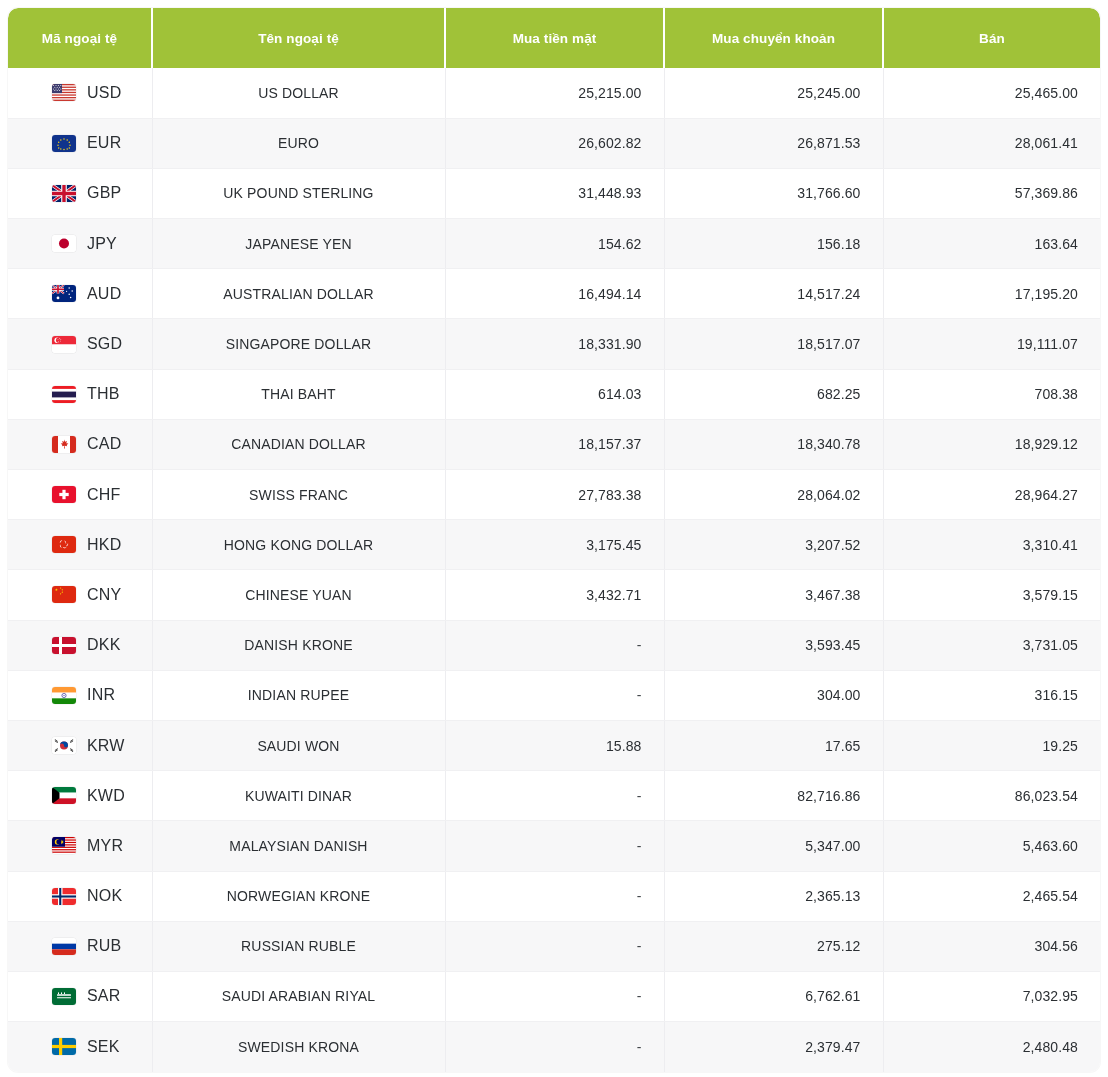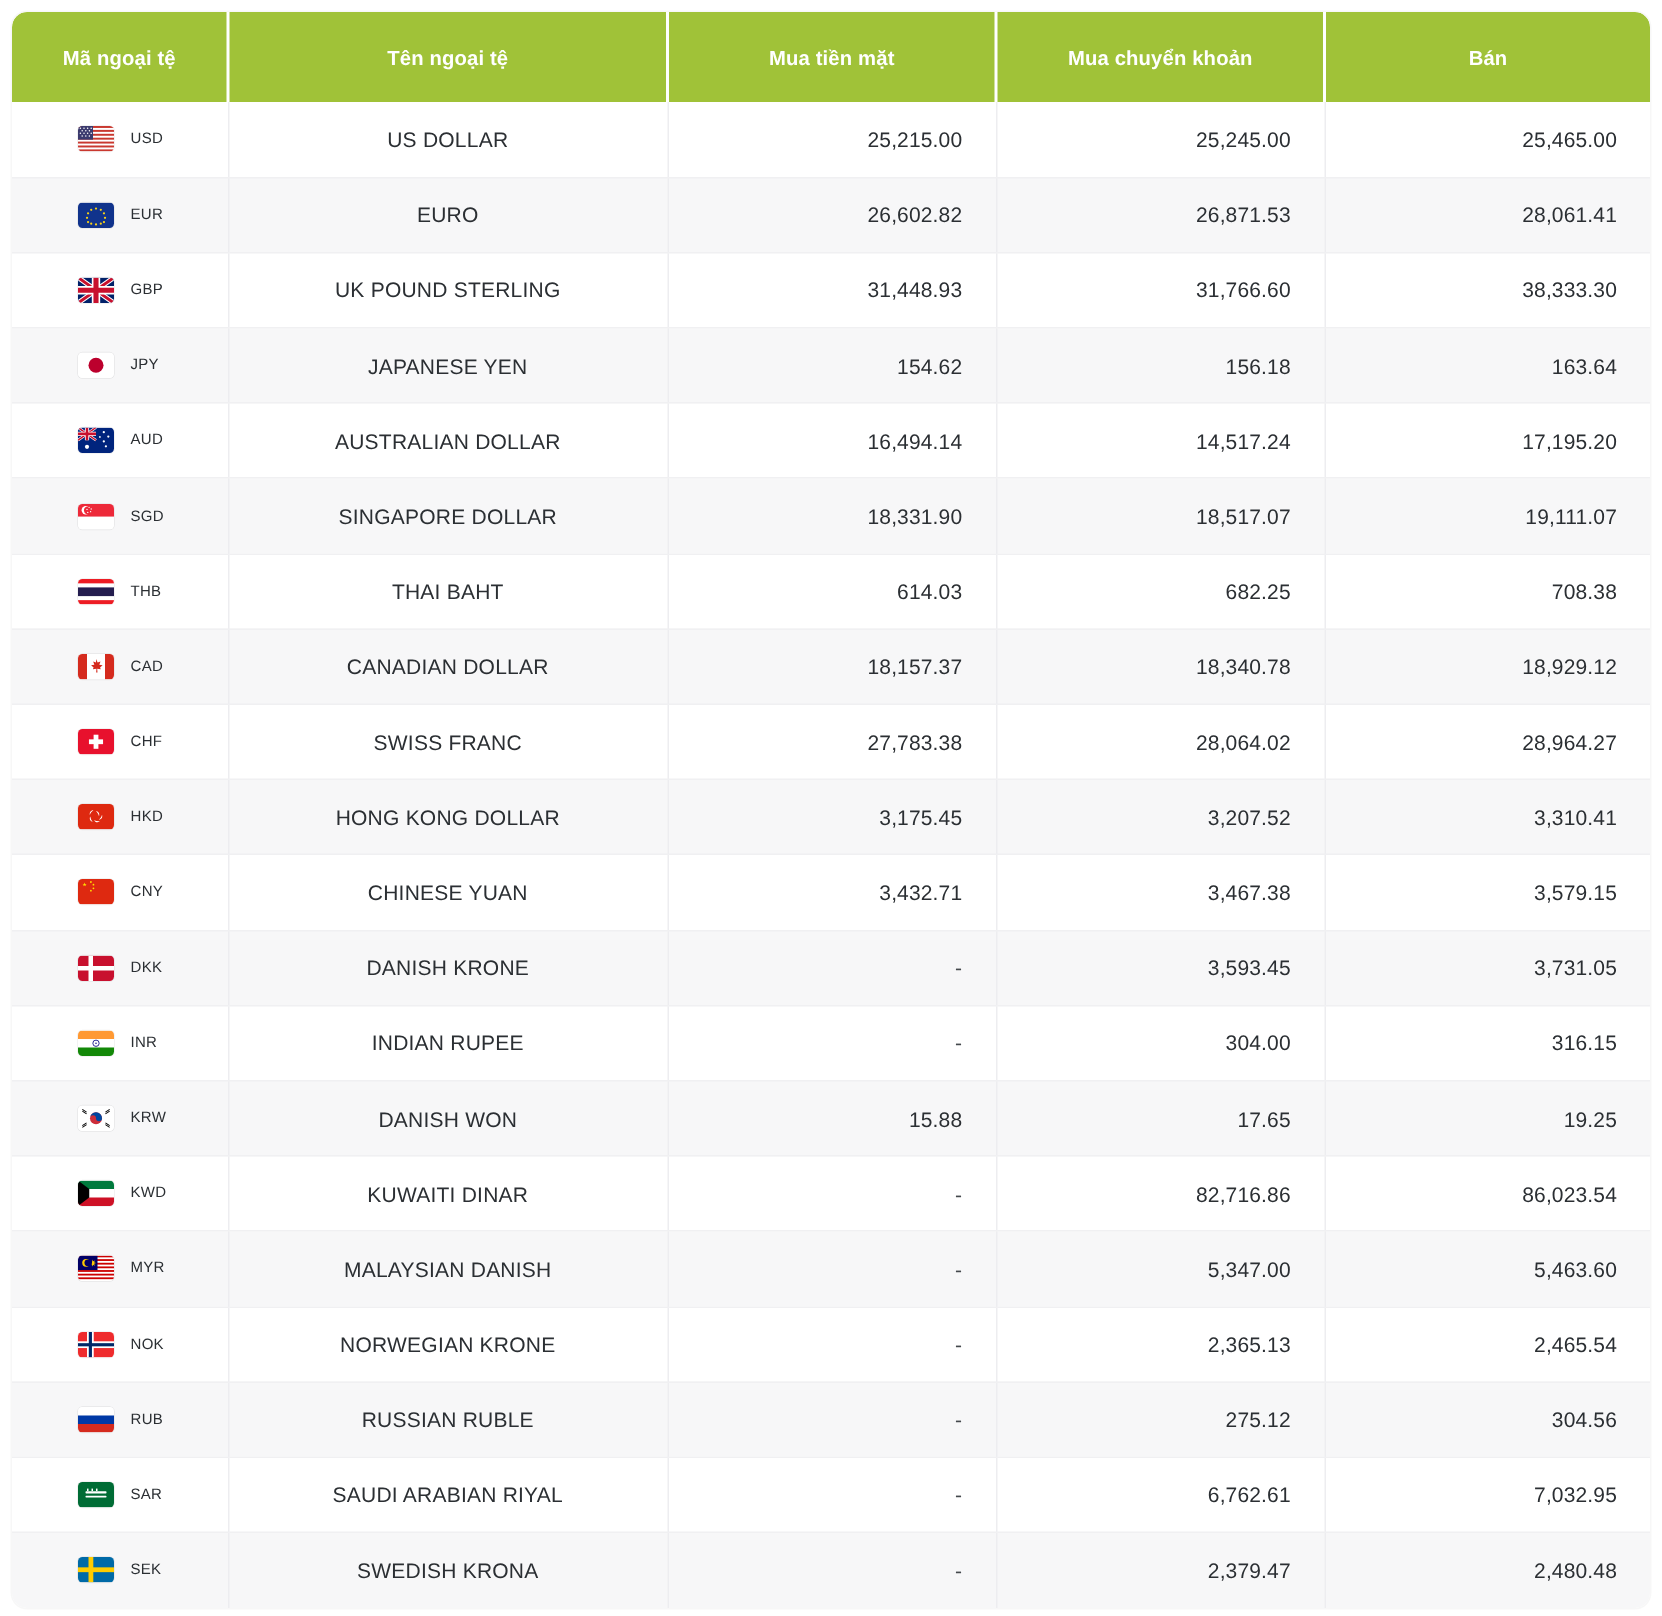--- a/index.html
+++ b/index.html
@@ -82,21 +82,21 @@
   .flag {
     width: 24px;
     height: 17px;
     border-radius: 3px;
     overflow: hidden;
     flex: 0 0 auto;
     display: block;
     box-shadow: 0 0 0 0.5px rgba(0,0,0,0.07);
   }
   .flag svg { display: block; width: 24px; height: 17px; }
-  .code-text { font-size: 10px; color: #2b2f33; letter-spacing: .2px; }
+  .code-text { font-size: 16px; color: #2b2f33; letter-spacing: .2px; }
 
   td.name-cell { text-align: center; letter-spacing: .15px; }
   td.num-cell  { text-align: right; padding-right: 22px; letter-spacing: .1px; }
   td.num-cell.dash { color: #44484c; }
 </style>
 </head>
 <body>
 
 <div id="page">
   <div class="table-wrap">
@@ -201,21 +201,21 @@
                     <path d="M12 0 V17 M0 8.5 H24" stroke="#fff" stroke-width="5.6"></path>
                     <path d="M12 0 V17 M0 8.5 H24" stroke="#c8102e" stroke-width="3.4"></path>
                   </svg>
                 </span>
                 <span class="code-text">GBP</span>
               </div>
             </td>
             <td class="name-cell">UK POUND STERLING</td>
             <td class="num-cell">31,448.93</td>
             <td class="num-cell">31,766.60</td>
-            <td class="num-cell">38,333.30</td>
+            <td class="num-cell">57,369.86</td>
           </tr>
           <tr>
             <td class="code-cell">
               <div class="code-inner">
                 <span class="flag">
                   <svg viewBox="0 0 24 17">
                     <rect width="24" height="17" fill="#fff"></rect>
                     <circle cx="12" cy="8.5" r="5" fill="#bc002d"></circle>
                   </svg>
                 </span>
@@ -440,21 +440,21 @@
                       <rect x="18" y="3.2" width="3.4" height=".6" transform="rotate(-34 19.7 3.5)"></rect>
                       <rect x="18" y="4.4" width="3.4" height=".6" transform="rotate(-34 19.7 4.7)"></rect>
                       <rect x="2.6" y="12.2" width="3.4" height=".6" transform="rotate(-34 4.3 12.5)"></rect>
                       <rect x="2.6" y="13.4" width="3.4" height=".6" transform="rotate(-34 4.3 13.7)"></rect>
                     </g>
                   </svg>
                 </span>
                 <span class="code-text">KRW</span>
               </div>
             </td>
-            <td class="name-cell">DANISH WON</td>
+            <td class="name-cell">SAUDI WON</td>
             <td class="num-cell">15.88</td>
             <td class="num-cell">17.65</td>
             <td class="num-cell">19.25</td>
           </tr>
           <tr>
             <td class="code-cell">
               <div class="code-inner">
                 <span class="flag">
                   <svg viewBox="0 0 24 17">
                     <rect width="24" height="5.67" fill="#007a3d"></rect>

